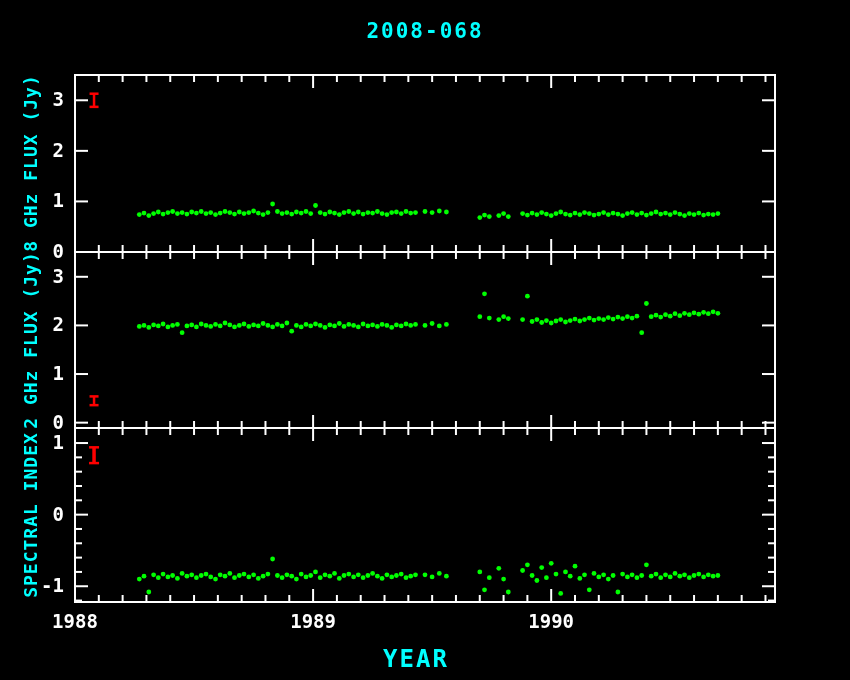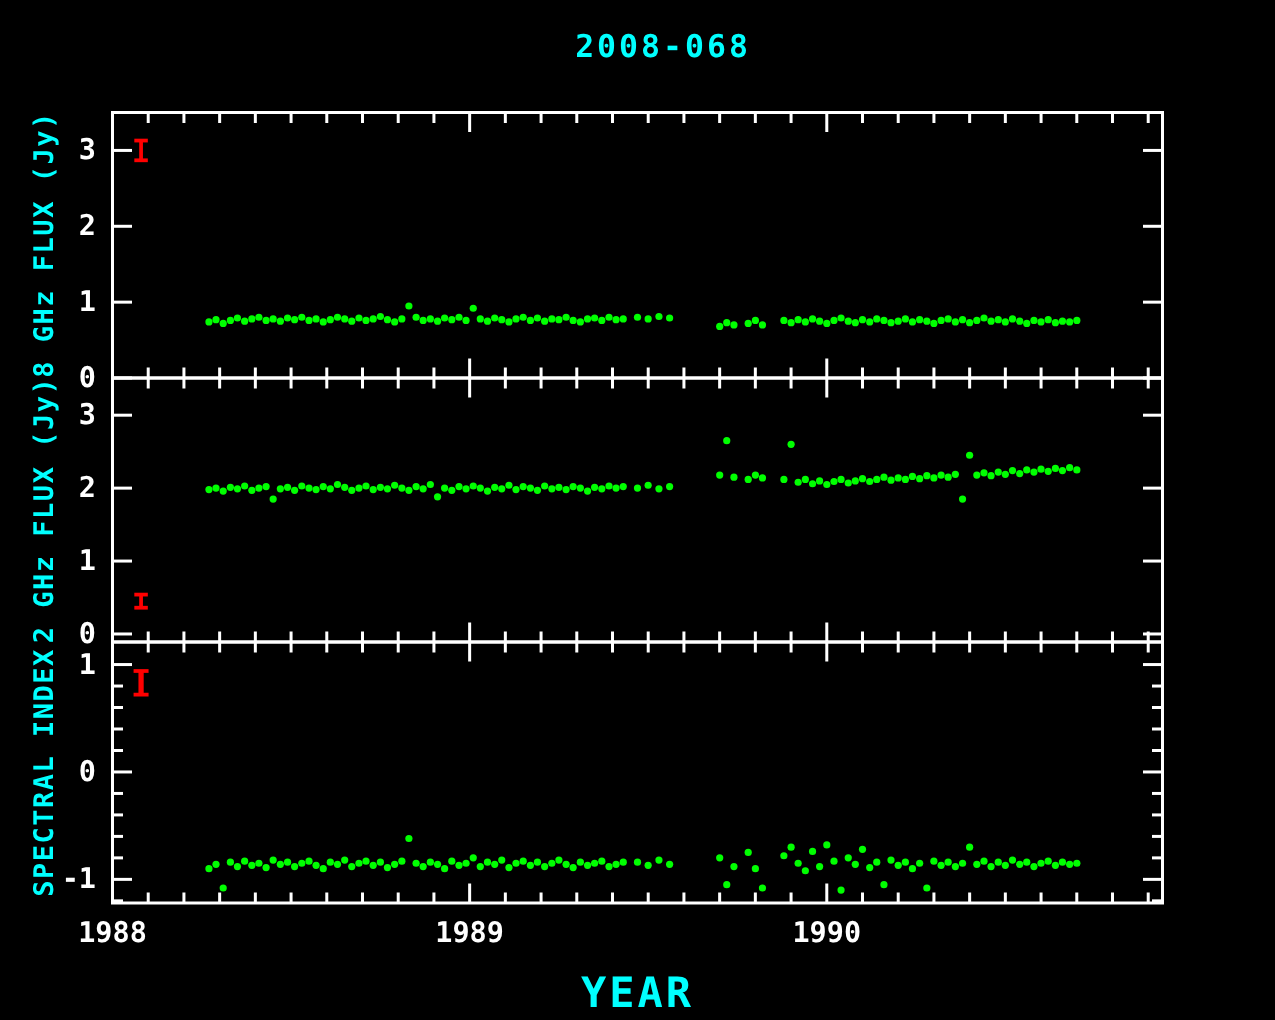--- a/index.html
+++ b/index.html
@@ -1,21 +1,21 @@
 <!DOCTYPE html>
 <html><head>
 <meta charset="utf-8">
 <style>
   html,body{margin:0;padding:0;background:#000;}
   #figure{position:relative;width:850px;height:680px;background:#000;overflow:hidden;
           font-family:"DejaVu Sans Mono","Liberation Mono",monospace;}
   .chart-title{position:absolute;top:19px;left:425px;transform:translateX(-50%);
-          color:#00ffff;font-size:21px;font-weight:bold;letter-spacing:2px;white-space:nowrap;margin-left:17px;}
-  .x-title{position:absolute;top:645px;left:425px;transform:translateX(-50%);
-          color:#00ffff;font-size:28px;font-weight:bold;letter-spacing:2px;white-space:nowrap;}
+          color:#00ffff;font-size:21px;font-weight:bold;letter-spacing:2px;white-space:nowrap;}
+  .x-title{position:absolute;top:645px;left:416px;transform:translateX(-50%);
+          color:#00ffff;font-size:24px;font-weight:bold;letter-spacing:2px;white-space:nowrap;}
   .y-title{position:absolute;color:#00ffff;font-size:18px;font-weight:bold;letter-spacing:1px;
           white-space:nowrap;transform:translate(-50%,-50%) rotate(-90deg);}
   svg{position:absolute;top:0;left:0;}
 </style>
 </head>
 <body>
 
 <div id="figure">
   <svg id="plot" width="850" height="680" viewBox="0 0 850 680">
       <rect x="75" y="75" width="700" height="177" fill="none" stroke="#ffffff" stroke-width="2"></rect>

